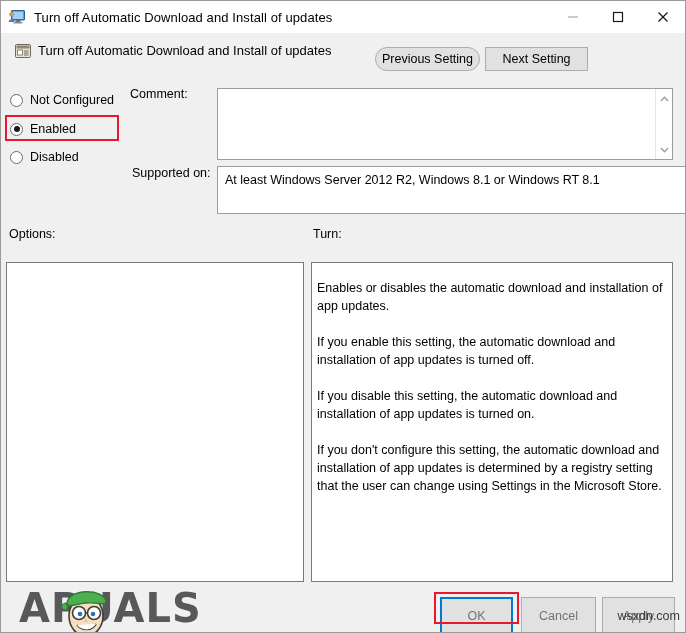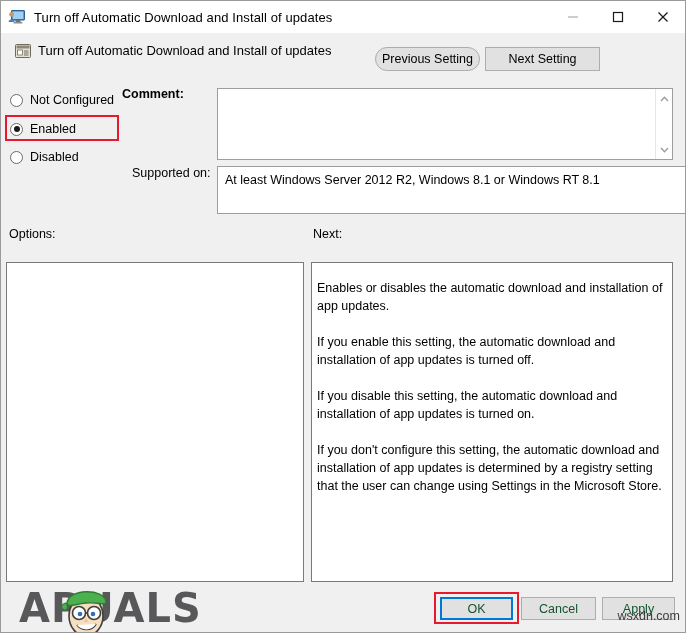--- a/index.html
+++ b/index.html
@@ -92,21 +92,21 @@
     height: 24px;
     background: #e1e1e1;
     border: 1px solid #adadad;
     font-family: "Liberation Sans", sans-serif;
     font-size: 12.5px;
     color: #000;
     cursor: default;
     padding: 0;
   }
   .nav-prev { left: 374px; width: 105px; border-radius: 12px; }
-  .nav-next { left: 484px; width: 115px; }
+  .nav-next { left: 484px; width: 103px; }
 
   
   .radio-row {
     position: absolute;
     left: 9px;
     display: flex;
     align-items: center;
     height: 18px;
   }
   .radio-row .rb {
@@ -147,21 +147,21 @@
     width: 85px; height: 32px;
   }
 
   
   .field-label {
     position: absolute;
     font-size: 12.5px;
     color: #000;
     white-space: nowrap;
   }
-  .lbl-comment { left: 121px; top: 86px; font-weight: bold; }
+  .lbl-comment { left: 129px; top: 86px; }
   .lbl-supported { left: 131px; top: 165px; }
 
   .textbox {
     position: absolute;
     background: #fff;
     border: 1px solid #9d9d9d;
     box-sizing: border-box;
   }
   .box-comment { left: 216px; top: 87px; width: 456px; height: 72px; }
   .box-supported { left: 216px; top: 165px; width: 504px; height: 48px; }
@@ -214,26 +214,26 @@
     line-height: 18px;
     color: #000;
   }
   .help-body p { margin: 0 0 18px 0; }
   .help-body p:last-child { margin-bottom: 0; }
 
   
   .foot-btn {
     position: absolute;
     top: 596px;
-    height: 23px;
+    height: 37px;
     background: #e1e1e1;
     border: 1px solid #adadad;
     font-family: "Liberation Sans", sans-serif;
     font-size: 12.5px;
-    color: #14532d;
+    color: #737373;
     cursor: default;
     padding: 0;
     box-sizing: border-box;
   }
   .btn-ok {
     left: 439px; width: 73px;
     border: 2px solid #0078d7;
   }
   .btn-cancel { left: 520px; width: 75px; }
   .btn-apply  { left: 601px; width: 73px; }
@@ -368,21 +368,21 @@
       </div>
       <div class="sb-arrow sb-down">
         <svg width="9" height="6" viewBox="0 0 9 6">
             <path d="M1 1 L4.5 4.7 L8 1" fill="none" stroke="#9b9b9b" stroke-width="1.3"></path>
           </svg>
       </div>
     </div>
   </div>
 
   <span class="field-label lbl-options">Options:</span>
-  <span class="field-label lbl-help">Next:</span>
+  <span class="field-label lbl-help">Turn:</span>
 
   <div class="panel panel-options">
     <div class="help-body"></div>
   </div>
 
   <div class="panel panel-help">
     <div class="help-body">
       <p>Enables or disables the automatic download and installation of app updates.</p>
       <p>If you enable this setting, the automatic download and installation of app updates is turned off.</p>
       <p>If you disable this setting, the automatic download and installation of app updates is turned on.</p>

